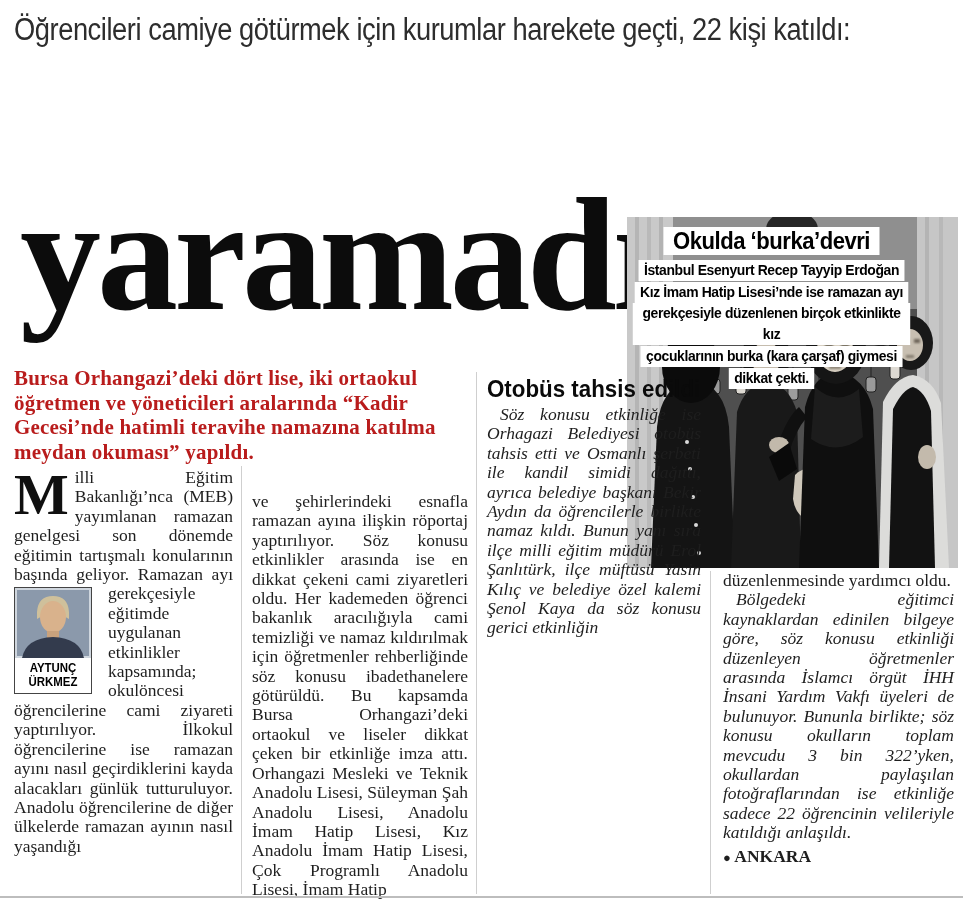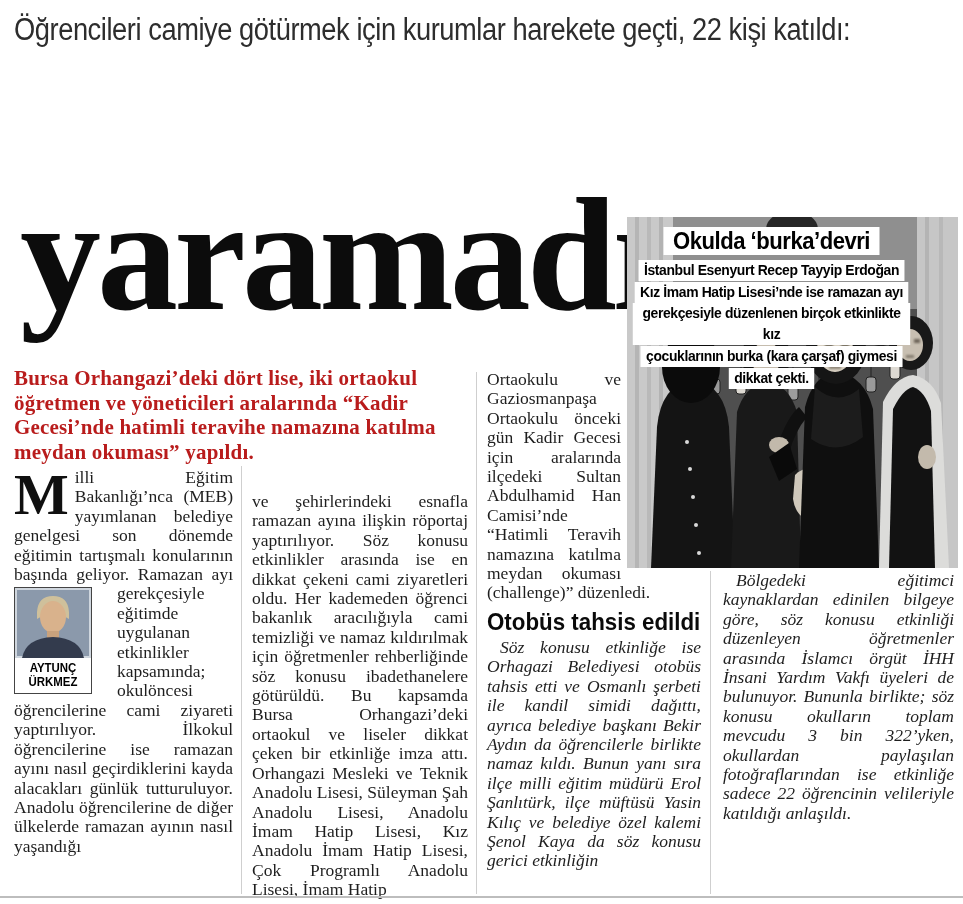--- a/index.html
+++ b/index.html
@@ -45,21 +45,21 @@
   .col p { text-align:justify; }
   .col1 { left:14px;  top:468px; width:219px; }
   .col2 { left:252px; top:468px; width:216px;margin-top:24px; }
   .col3 { left:487px; top:370px; width:214px; }
   .col4 { left:723px; top:571px; width:231px; }
   .dropcap {
     float:left; font-weight:bold; font-size:58px; line-height:48px;
     padding:3px 6px 2px 0; color:#101010;
   }
   .author-box {
-    float:left; display:block; width:78px; margin:3px 25px 2px 0;
+    float:left; display:block; width:78px; margin:3px 16px 2px 0;
     border:1px solid #444; background:#fff;
   }
   .author-photo { display:block; width:76px; height:70px; }
   .author-name {
     display:block; text-align:center; font-family:"Liberation Sans", sans-serif;
     font-weight:bold; font-size:13px; line-height:14px; padding:3px 0 4px;
     transform:scaleX(0.88); color:#000;
   }
   .spacer-right { float:right; width:80px; height:200px; }
   .subhead {
@@ -194,46 +194,47 @@
       <div class="cap-row"><span class="cap-line">İstanbul Esenyurt Recep Tayyip Erdoğan</span></div>
       <div class="cap-row"><span class="cap-line">Kız İmam Hatip Lisesi’nde ise ramazan ayı</span></div>
       <div class="cap-row"><span class="cap-line">gerekçesiyle düzenlenen birçok etkinlikte kız</span></div>
       <div class="cap-row"><span class="cap-line">çocuklarının burka (kara çarşaf) giymesi</span></div>
       <div class="cap-row"><span class="cap-line">dikkat çekti.</span></div>
     </div>
   </div>
 
   <div class="col col1">
     <p>
-      <span class="dropcap">M</span><span>illi Eğitim Bakanlığı’nca (MEB) yayımlanan belediye genelgesi son dönemde eğitimin tartışmalı konularının başında geliyor. Ramazan ayı gerekçesiyle </span><span class="author-box">
+      <span class="dropcap">M</span><span>illi Eğitim Bakanlığı’nca (MEB) yayımlanan ramazan genelgesi son dönemde eğitimin tartışmalı konularının başında geliyor. Ramazan ayı gerekçesiyle </span><span class="author-box">
           <svg class="author-photo" width="76" height="70" viewBox="0 0 76 70">
             <rect width="76" height="70" fill="#8b99ab"></rect>
             <rect x="1" y="1" width="74" height="68" fill="none" stroke="#cfd6de" stroke-width="2"></rect>
             <path d="M22,24 Q23,8 38,8 Q53,8 54,24 L54,31 Q38,21 22,31 Z" fill="#cfc09b"></path>
             <ellipse cx="38" cy="29" rx="13" ry="16" fill="#d9b28c"></ellipse>
             <rect x="32" y="43" width="12" height="8" fill="#c9a27d"></rect>
             <path d="M7,70 Q11,50 38,49 Q65,50 69,70 Z" fill="#333b4d"></path>
           </svg>
           <span class="author-name"><span>AYTUNÇ</span><br><span>ÜRKMEZ</span></span>
         </span><span>eğitimde uygulanan etkinlikler kapsamında; okulöncesi öğrencilerine cami ziyareti yaptırılıyor. İlkokul öğrencilerine ise ramazan ayını nasıl geçirdiklerini kayda alacakları günlük tutturuluyor. Anadolu öğrencilerine de diğer ülkelerde ramazan ayının nasıl yaşandığı</span>
     </p>
   </div>
 
   <div class="col col2">
     <p>ve şehirlerindeki esnafla ramazan ayına ilişkin röportaj yaptırılıyor. Söz konusu etkinlikler arasında ise en dikkat çekeni cami ziyaretleri oldu. Her kademeden öğrenci bakanlık aracılığıyla cami temizliği ve namaz kıldırılmak için öğretmenler rehberliğinde söz konusu ibadethanelere götürüldü. Bu kapsamda Bursa Orhangazi’deki ortaokul ve liseler dikkat çeken bir etkinliğe imza attı. Orhangazi Mesleki ve Teknik Anadolu Lisesi, Süleyman Şah Anadolu Lisesi, Anadolu İmam Hatip Lisesi, Kız Anadolu İmam Hatip Lisesi, Çok Programlı Anadolu Lisesi, İmam Hatip</p>
   </div>
 
   <div class="col col3">
-    <p><span class="spacer-right"></span><span>Ortaokulu ve Gaziosmanpaşa Ortaokulu önceki gün Kadir Gecesi için aralarında ilçedeki Sultan Abdulhamid Han Camisi’nde “Hatimli Teravih namazına katılma meydan okuması (challenge)” düzenledi.</span></p>
     <h3 class="subhead">Otobüs tahsis edildi</h3>
     <p class="indent">Söz konusu etkinliğe ise Orhagazi Belediyesi otobüs tahsis etti ve Osmanlı şerbeti ile kandil simidi dağıttı, ayrıca belediye başkanı Bekir Aydın da öğrencilerle birlikte namaz kıldı. Bunun yanı sıra ilçe milli eğitim müdürü Erol Şanlıtürk, ilçe müftüsü Yasin Kılıç ve belediye özel kalemi Şenol Kaya da söz konusu gerici etkinliğin</p>
   </div>
 
   <div class="col col4">
+    <p>düzenlenmesinde yardımcı oldu.</p>
     <p class="indent">Bölgedeki eğitimci kaynaklardan edinilen bilgeye göre, söz konusu etkinliği düzenleyen öğretmenler arasında İslamcı örgüt İHH İnsani Yardım Vakfı üyeleri de bulunuyor. Bununla birlikte; söz konusu okulların toplam mevcudu 3 bin 322’yken, okullardan paylaşılan fotoğraflarından ise etkinliğe sadece 22 öğrencinin velileriyle katıldığı anlaşıldı.</p>
+    <p class="dateline"><span class="bullet">●</span> <span>ANKARA</span></p>
   </div>
 
   <div class="vrule vrule1"></div>
   <div class="vrule vrule2"></div>
   <div class="vrule vrule3"></div>
   <div class="hrule"></div>
 
 </div>
 
 </body></html>

